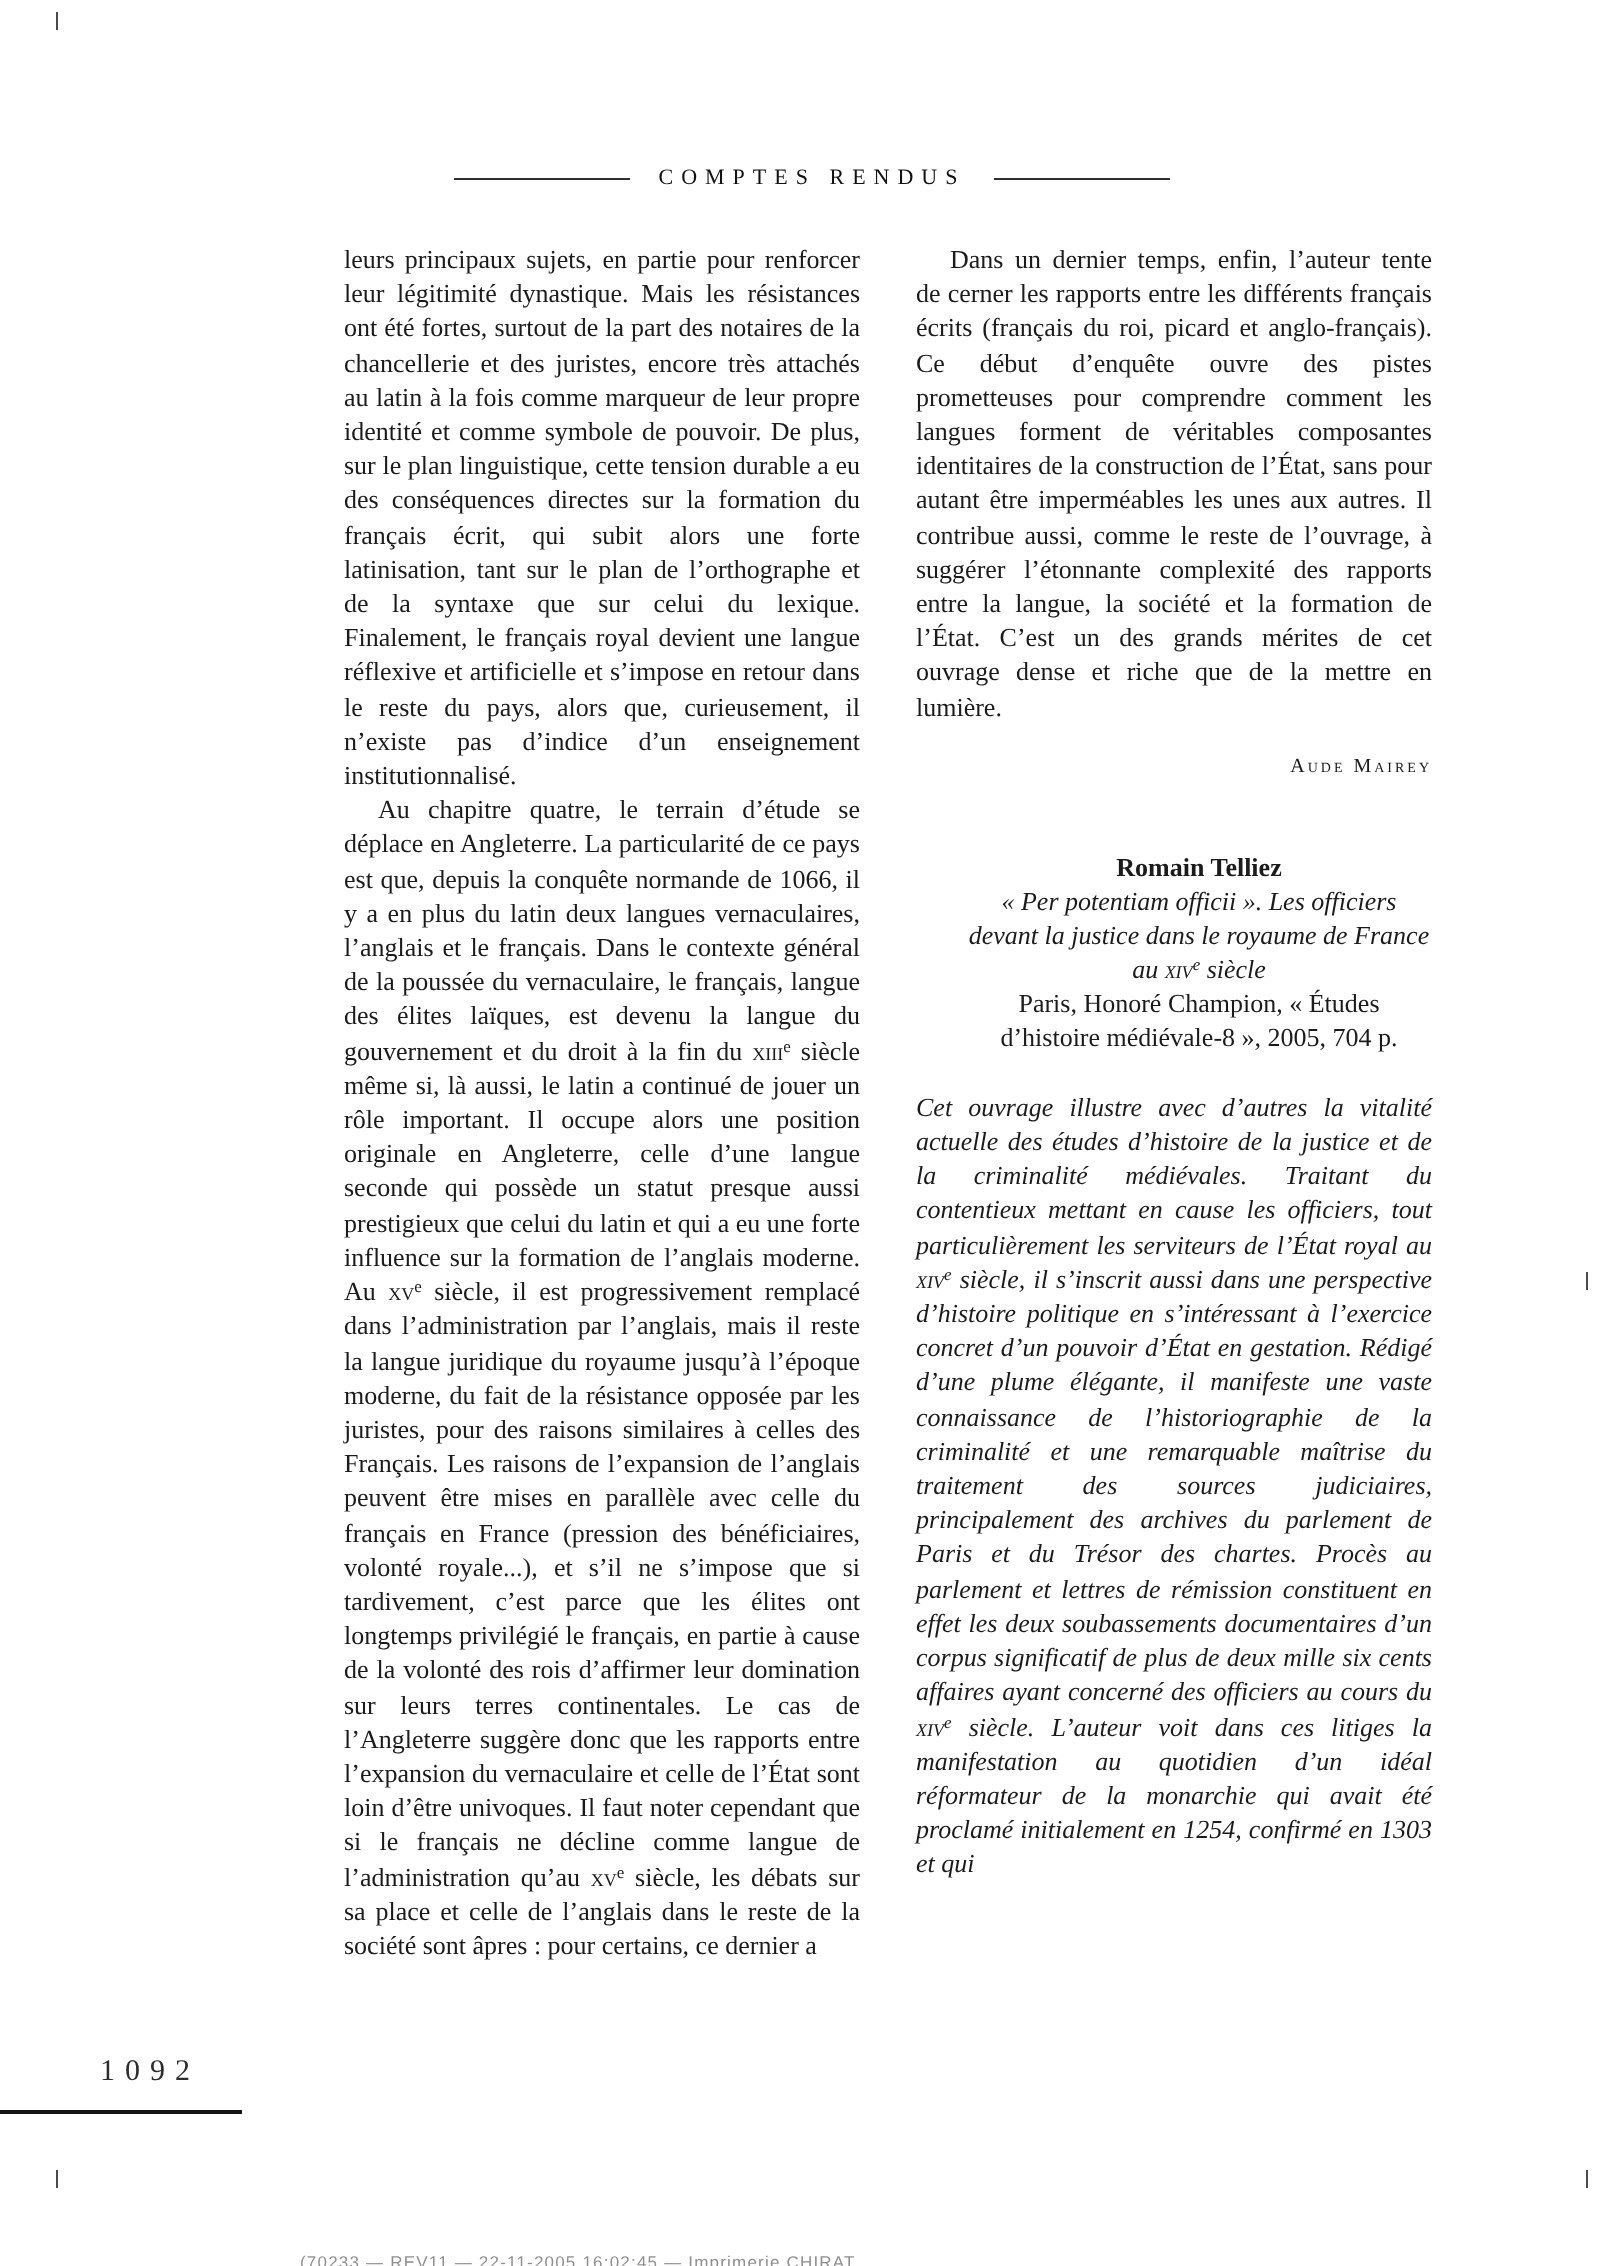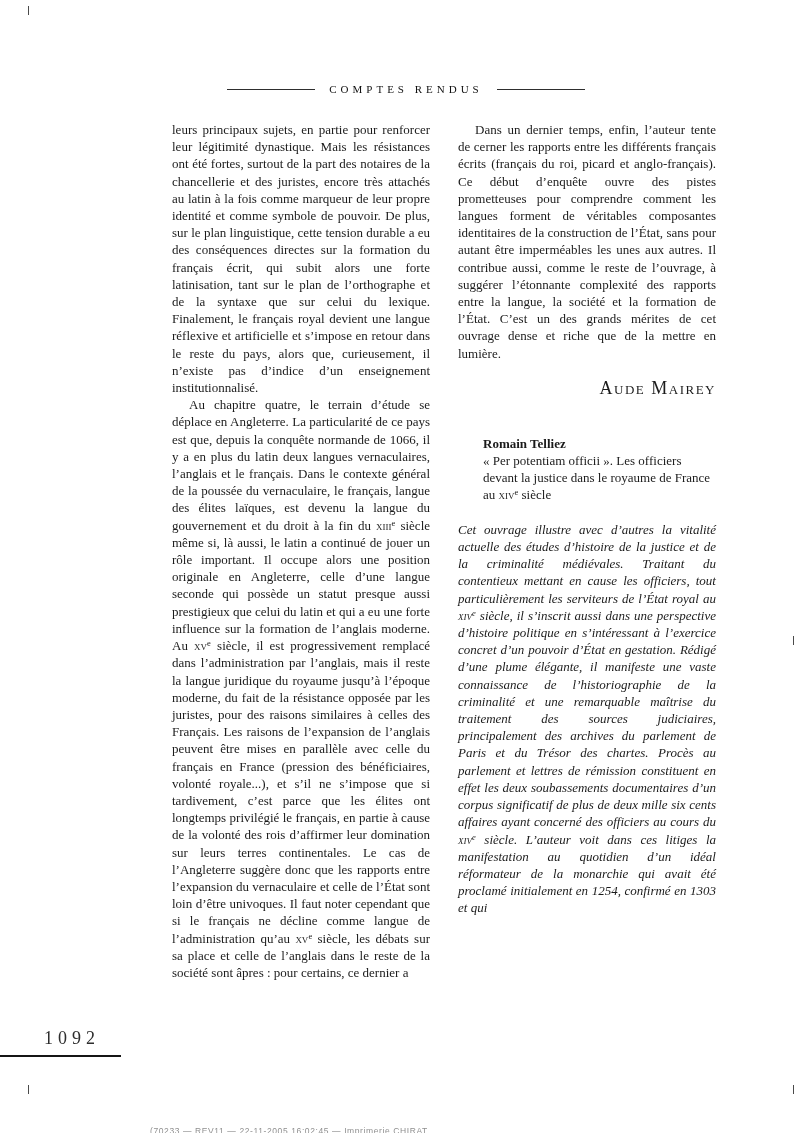--- a/index.html
+++ b/index.html
@@ -33,35 +33,35 @@
     text-align:justify;
     hyphens:auto; -webkit-hyphens:auto;
   }
   .indent { text-indent:17px; }
   .sc { font-variant:small-caps; }
   sup { font-size:8.5px; vertical-align:4px; line-height:0; }
   .signature {
     margin-top:16px;
     text-align:right;
     font-variant:small-caps;
-    font-size:18px; letter-spacing:1.5px;
+    font-size:10px; letter-spacing:1.5px;
   }
   .review-heading {
     margin-top:36px; margin-left:25px;
     font-size:13px; line-height:17px;
-    text-align:left;
+    text-align:center;
   }
   .book-author { font-weight:bold; }
-  .book-title { }
+  .book-title { font-style:italic; }
   .review-body { margin-top:18px;font-style:italic; }
   
   .pagenum {
     position:absolute; left:0; top:1028px; width:100px;
     text-align:right;
-    font-size:18px; letter-spacing:5px; color:#2d2d2d;
+    font-size:15px; letter-spacing:5px; color:#2d2d2d;
   }
   .pagenum-rule {
     position:absolute; left:0; top:1055px; width:121px; height:1.5px;
     background:#151515;
   }
   
   .print-footer {
     position:absolute; left:150px; top:1126px; width:520px;
     font-family:"Liberation Sans","DejaVu Sans",sans-serif;
     font-size:8.5px; color:#8f8f8f; letter-spacing:0.6px;
@@ -94,20 +94,21 @@
     </div>
 
     <div class="col">
       <p class="para indent">Dans un dernier temps, enfin, l’auteur tente de cerner les rapports entre les différents français écrits (français du roi, picard et anglo-français). Ce début d’enquête ouvre des pistes prometteuses pour comprendre comment les langues forment de véritables composantes identitaires de la construction de l’État, sans pour autant être imperméables les unes aux autres. Il contribue aussi, comme le reste de l’ouvrage, à suggérer l’étonnante complexité des rapports entre la langue, la société et la formation de l’État. C’est un des grands mérites de cet ouvrage dense et riche que de la mettre en lumière.</p>
 
       <div class="signature">Aude Mairey</div>
 
       <div class="review-heading">
         <div class="book-author">Romain Telliez</div>
         <div class="book-title">«&nbsp;Per potentiam officii&nbsp;». Les officiers devant la justice dans le royaume de France au <span class="sc">xiv</span><sup>e</sup> siècle</div>
+        <div class="book-publisher">Paris, Honoré Champion, «&nbsp;Études d’histoire médiévale-8&nbsp;», 2005, 704 p.</div>
       </div>
 
       <p class="para review-body">Cet ouvrage illustre avec d’autres la vitalité actuelle des études d’histoire de la justice et de la criminalité médiévales. Traitant du contentieux mettant en cause les officiers, tout particulièrement les serviteurs de l’État royal au <span class="sc">xiv</span><sup>e</sup> siècle, il s’inscrit aussi dans une perspective d’histoire politique en s’intéressant à l’exercice concret d’un pouvoir d’État en gestation. Rédigé d’une plume élégante, il manifeste une vaste connaissance de l’historiographie de la criminalité et une remarquable maîtrise du traitement des sources judiciaires, principalement des archives du parlement de Paris et du Trésor des chartes. Procès au parlement et lettres de rémission constituent en effet les deux soubassements documentaires d’un corpus significatif de plus de deux mille six cents affaires ayant concerné des officiers au cours du <span class="sc">xiv</span><sup>e</sup> siècle. L’auteur voit dans ces litiges la manifestation au quotidien d’un idéal réformateur de la monarchie qui avait été proclamé initialement en 1254, confirmé en 1303 et qui</p>
     </div>
 
   </div>
 
   <div class="pagenum">1092</div>
   <div class="pagenum-rule"></div>
 

